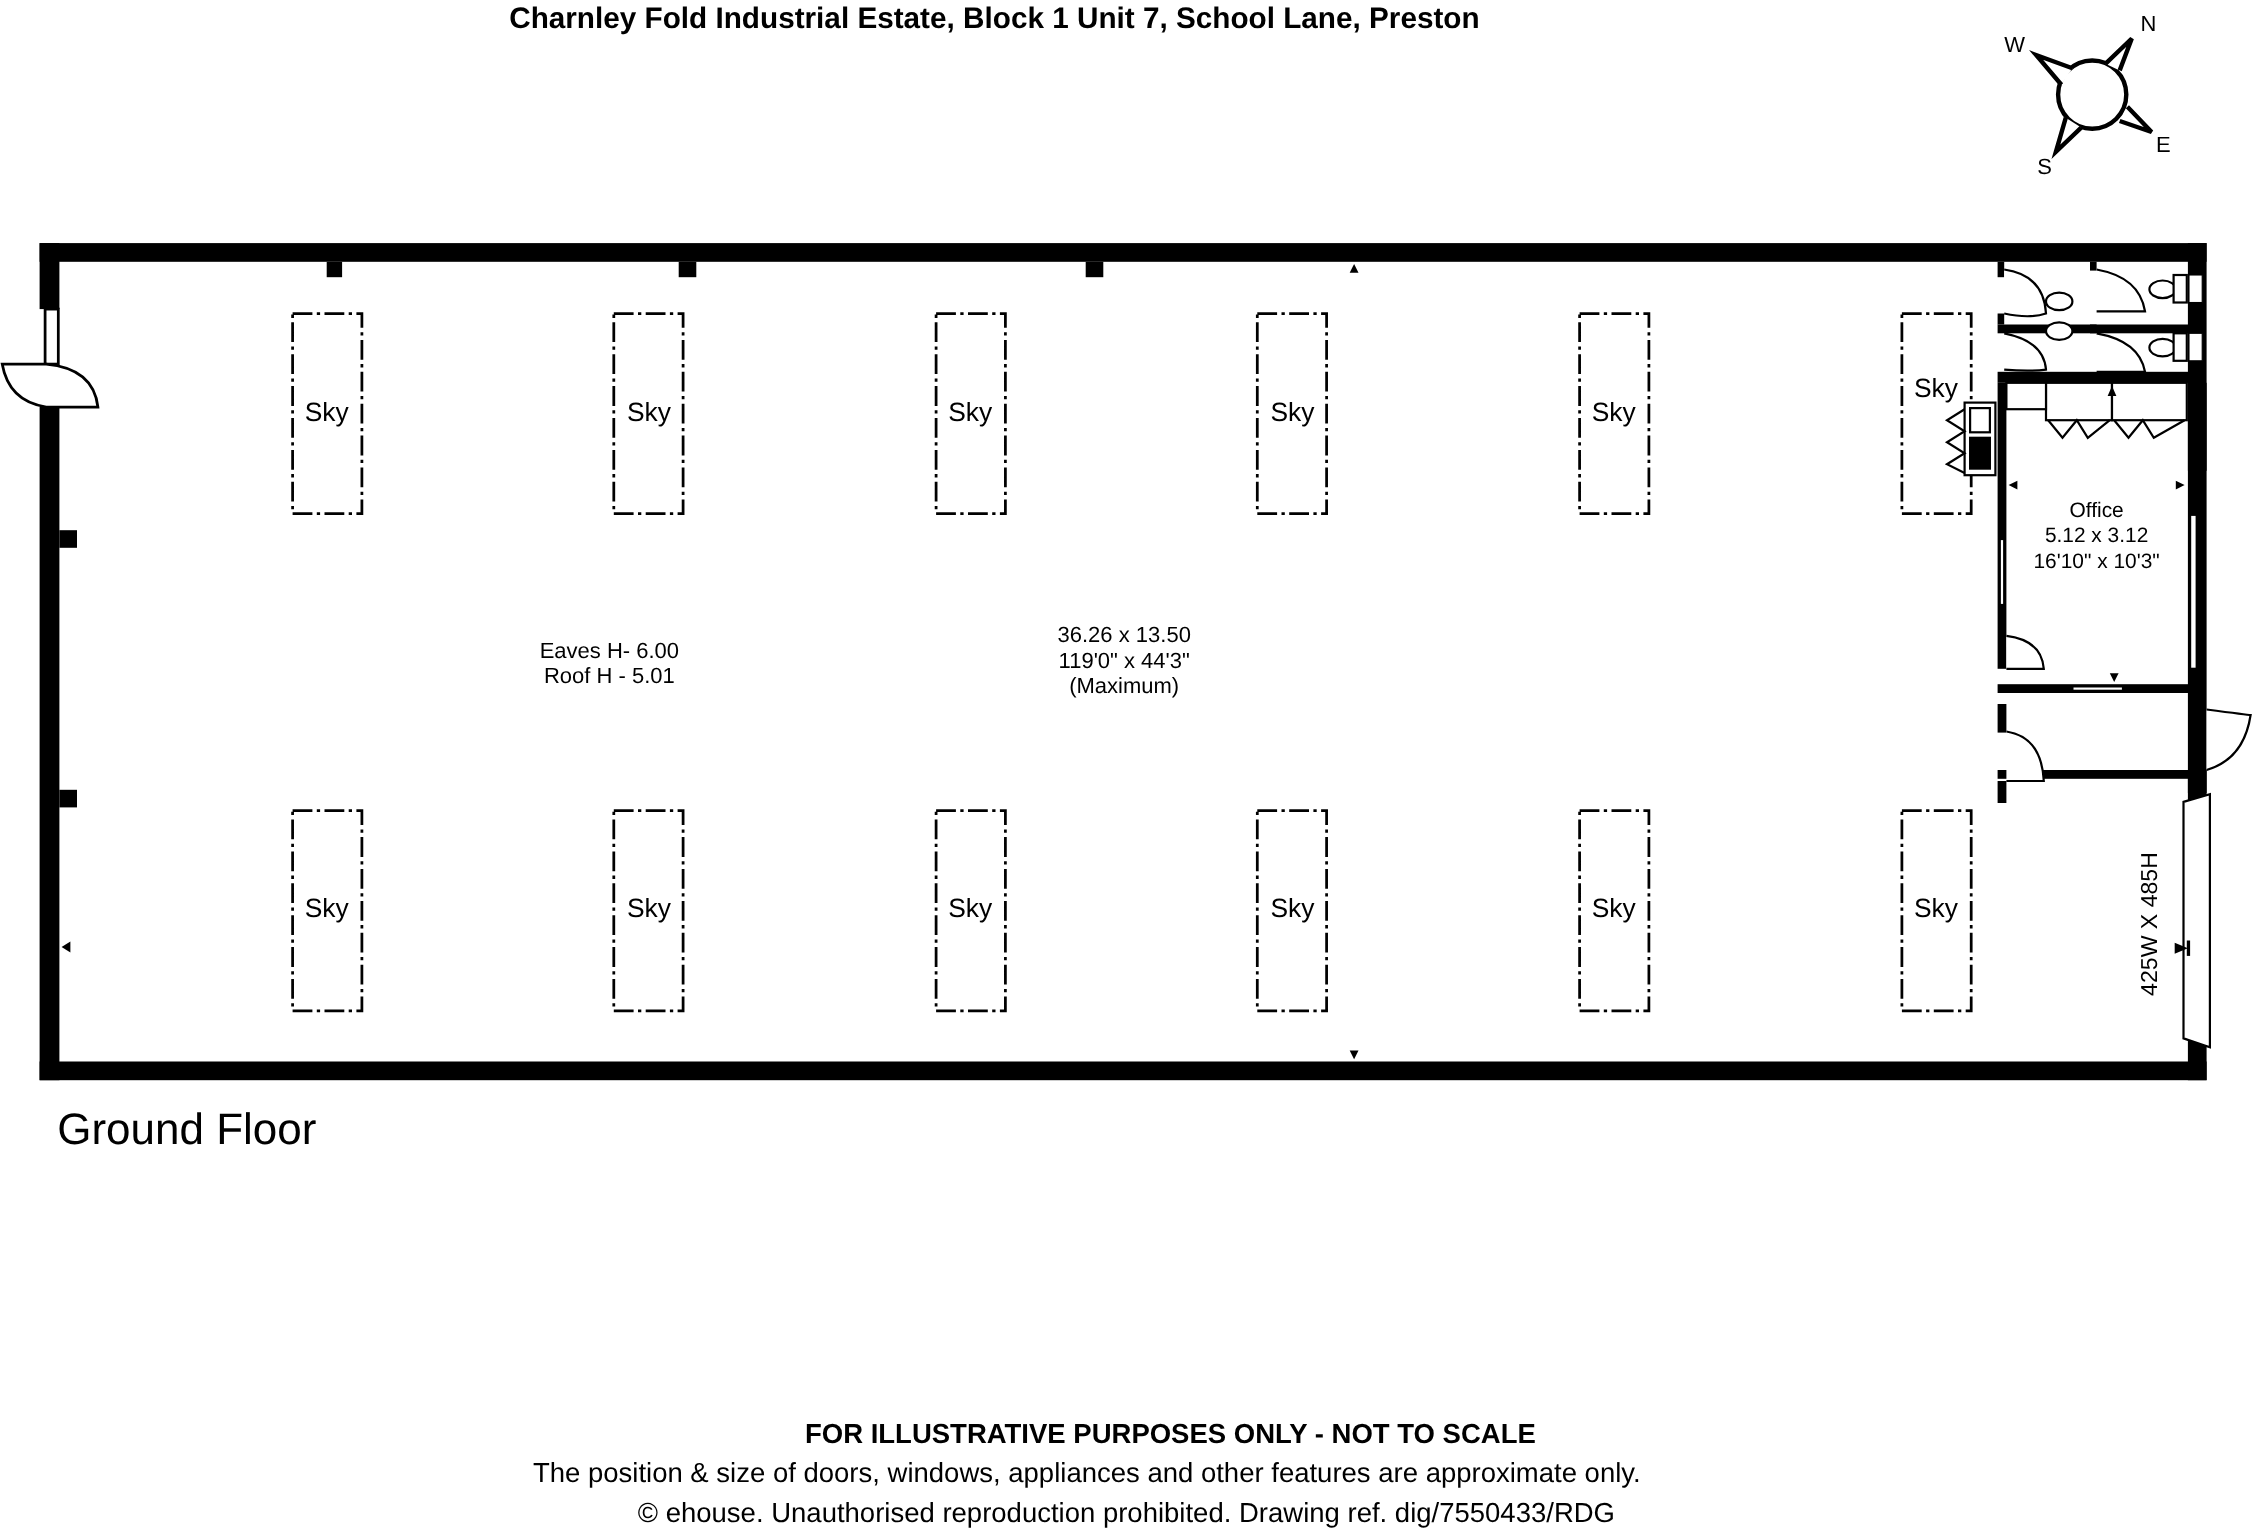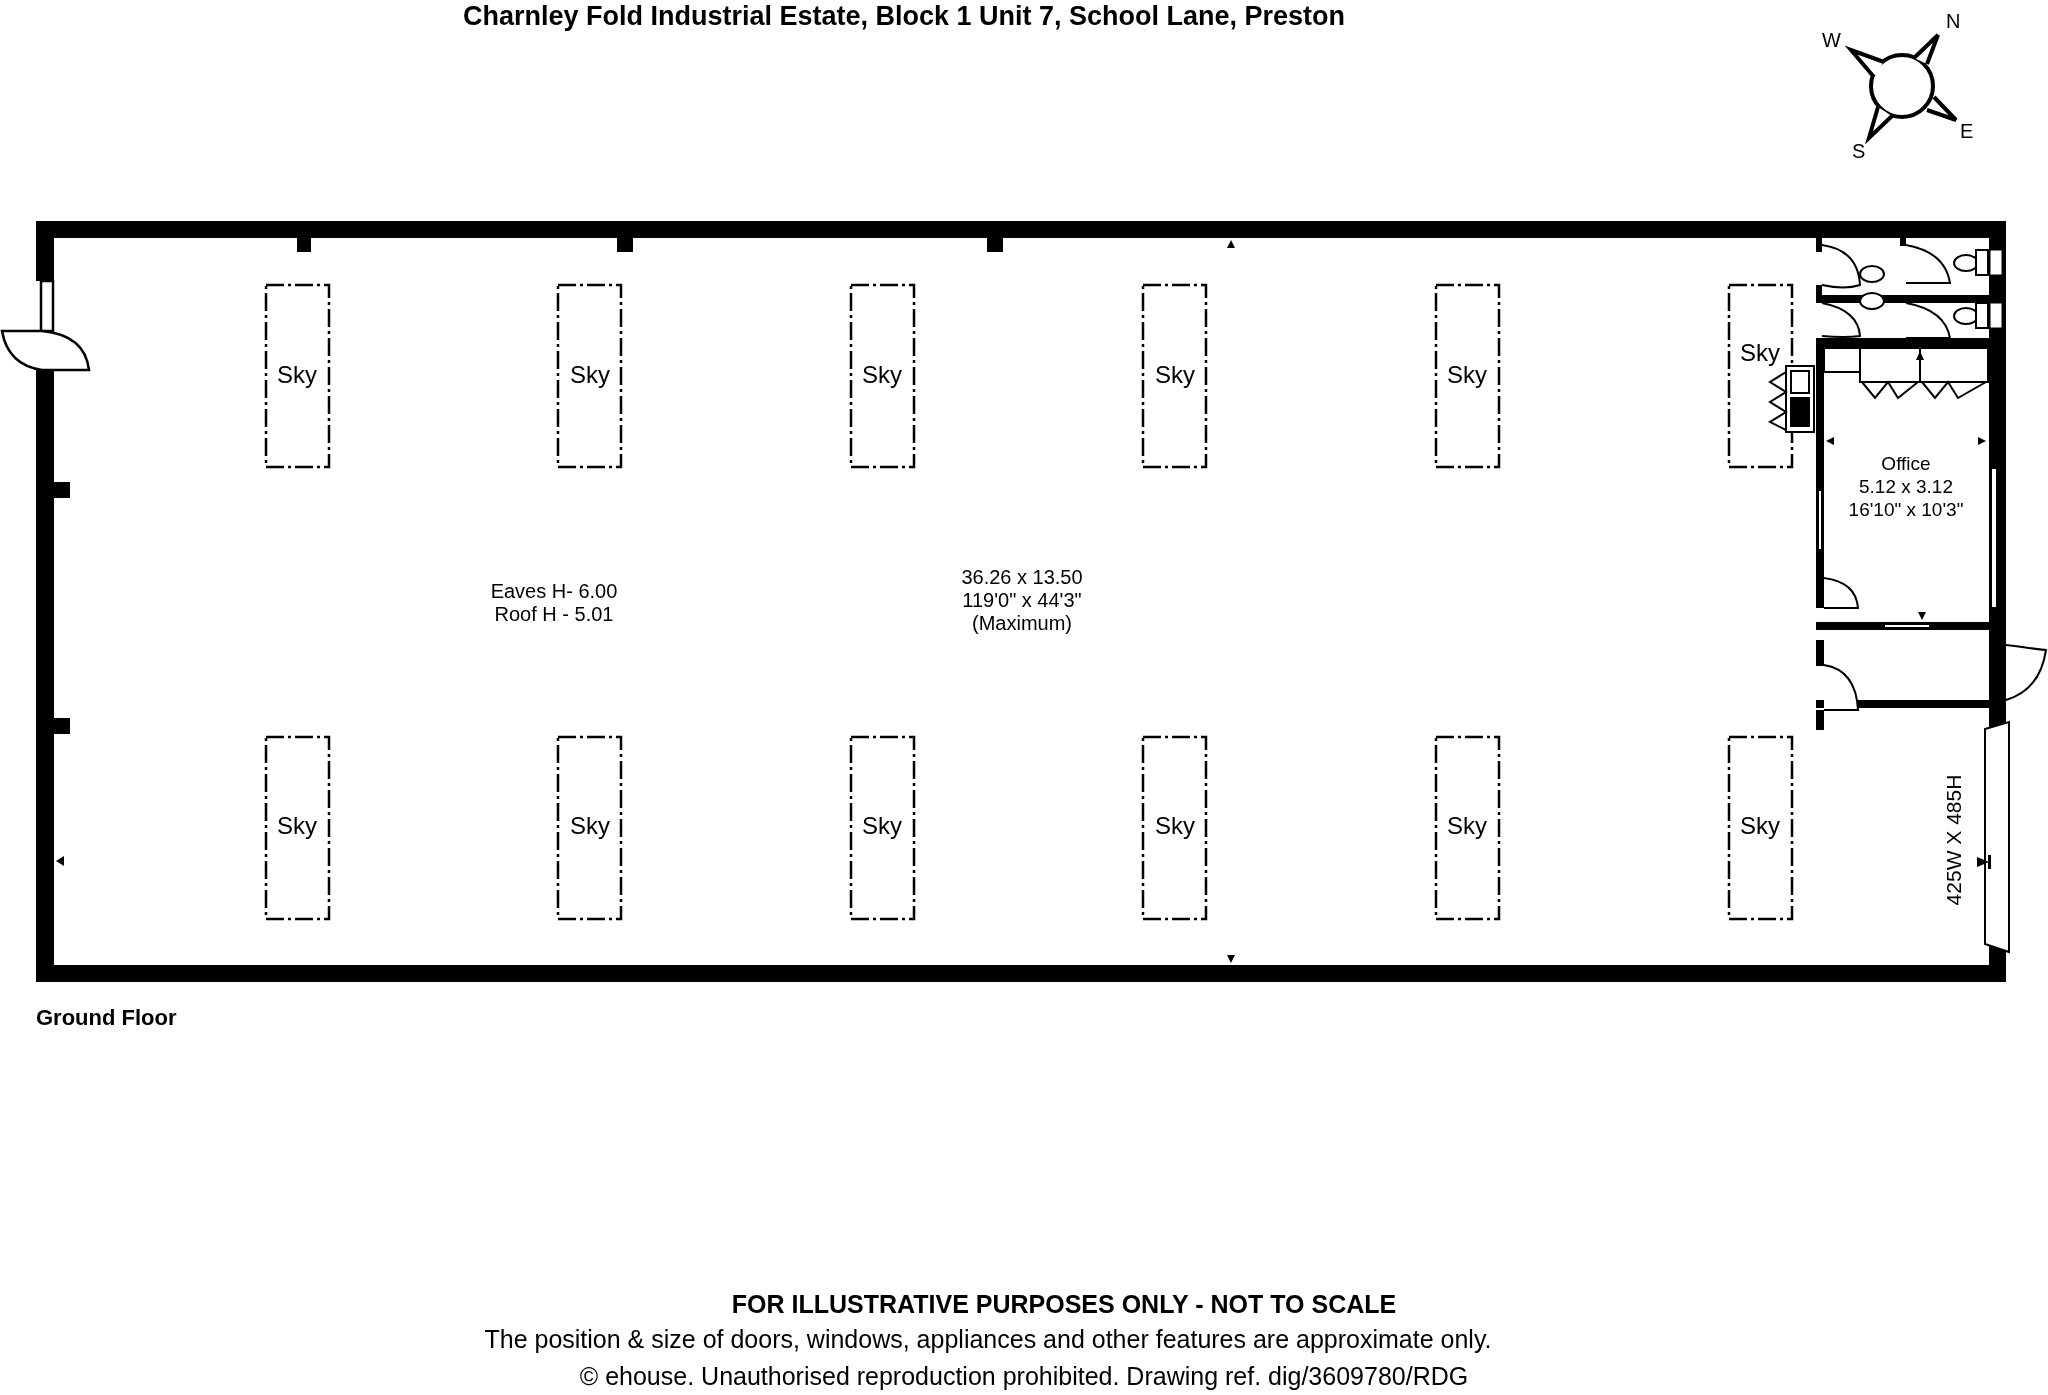--- a/index.html
+++ b/index.html
@@ -2,21 +2,21 @@
 <html><head>
   <meta charset="utf-8">
   <style>
     html, body { margin: 0; padding: 0; background: #ffffff; }
     body { width: 2048px; height: 1395px; position: relative; overflow: hidden;
            font-family: "Liberation Sans", sans-serif; color: #000; }
     .title { position: absolute; top: 0; left: 0; width: 1808px; text-align: center;
              font-weight: bold; font-size: 27px; line-height: 32px; }
     svg.plan { position: absolute; left: 0; top: 0; }
     .sky-label, .plan-text { font-family: "Liberation Sans", sans-serif; }
-    .floor-label { position: absolute; left: 36px; top: 1005px; font-weight: bold; font-size: 22px; }
+    .floor-label { position: absolute; left: 52px; top: 1005px; font-weight: normal; font-size: 40px; }
     .footer { position: absolute; left: 0; width: 2048px; text-align: center; }
     .footer .disclaimer { position: absolute; top: 1290px; width: 2048px; font-weight: bold; font-size: 25px; margin-left: 40px; }
     .footer .note { position: absolute; top: 1325px; width: 1976px; font-size: 25px; }
     .footer .copyright { position: absolute; top: 1362px; width: 2048px; font-size: 25px; }
   </style>
 </head>
 <body>
 
 <div class="title">Charnley Fold Industrial Estate, Block 1 Unit 7, School Lane, Preston</div>
 
@@ -172,14 +172,14 @@
     <rect x="1988" y="855" width="3" height="14" fill="#000"></rect>
     <text x="1961" y="840" font-size="21" fill="#000" text-anchor="middle" transform="rotate(-90 1961 840)">425W X 485H</text>
   </g>
 </svg>
 
 <div class="floor-label">Ground Floor</div>
 
 <div class="footer">
   <div class="disclaimer">FOR ILLUSTRATIVE PURPOSES ONLY - NOT TO SCALE</div>
   <div class="note">The position &amp; size of doors, windows, appliances and other features are approximate only.</div>
-  <div class="copyright">© ehouse. Unauthorised reproduction prohibited. Drawing ref. dig/3609780/RDG</div>
+  <div class="copyright">© ehouse. Unauthorised reproduction prohibited. Drawing ref. dig/7550433/RDG</div>
 </div>
 
 </body></html>

